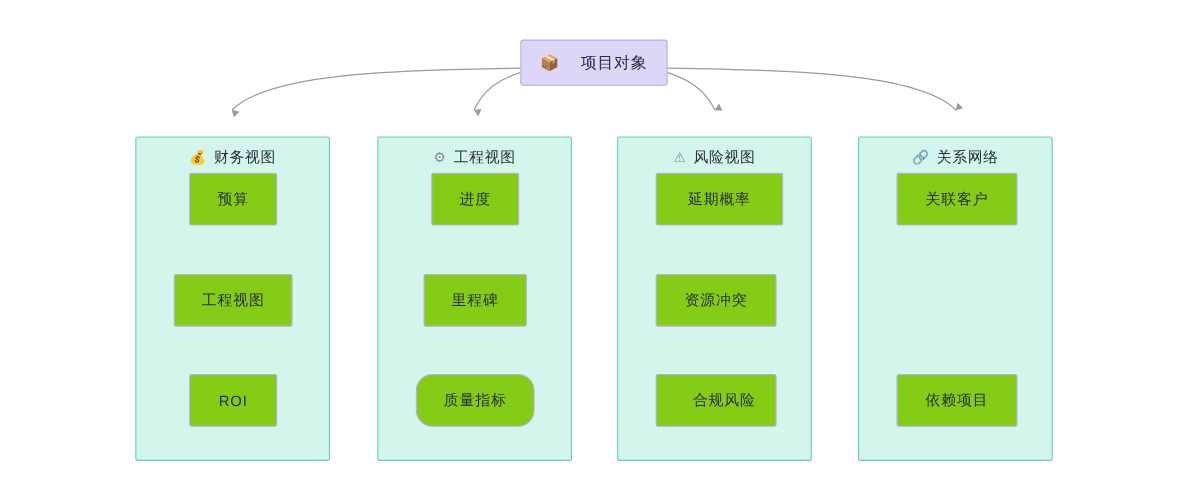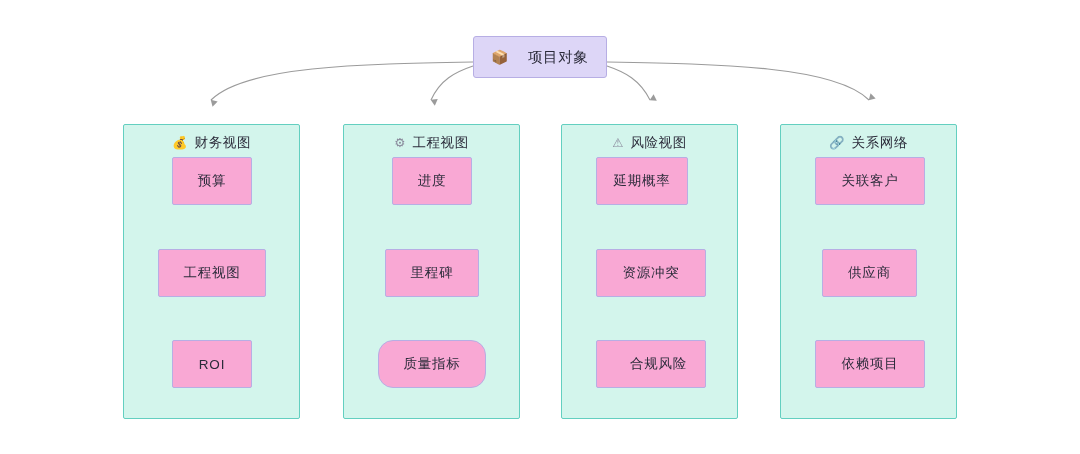--- a/index.html
+++ b/index.html
@@ -90,21 +90,21 @@
   .group-header .group-icon {
     font-size: 12.5px;
     line-height: 1;
     color: #8a8a9c;
   }
 
   
   .leaf {
     position: absolute;
     height: 48px;
-    background: #f9a8d4;
+    background: #84cc16;
     border: 1px solid #b7aee4;
     border-radius: 2px;
     display: flex;
     align-items: center;
     justify-content: center;
     box-sizing: border-box;
   }
   .leaf span {
     font-size: 13.5px;
     color: #2b2b3a;
@@ -168,40 +168,37 @@
     <div class="leaf" style="left:34px; top:215px; width:108px;border-radius:15px;">
       <span>质量指标</span>
     </div>
   </div>
 
   <div class="group" style="left:561px; width:177px;">
     <div class="group-header">
       <span class="group-icon">⚠</span>
       <span class="group-title">风险视图</span>
     </div>
-    <div class="leaf" style="left:34px; top:32px; width:92px;justify-content:center;">
+    <div class="leaf" style="left:34px; top:32px; width:116px;justify-content:center;">
       <span>延期概率</span>
     </div>
     <div class="leaf" style="left:34px; top:124px; width:110px;">
       <span>资源冲突</span>
     </div>
     <div class="leaf" style="left:34px; top:215px; width:110px;padding-left:15px;">
       <span>合规风险</span>
     </div>
   </div>
 
   <div class="group" style="left:780px; width:177px;">
     <div class="group-header">
       <span class="group-icon">🔗</span>
       <span class="group-title">关系网络</span>
     </div>
     <div class="leaf" style="left:34px; top:32px; width:110px;">
       <span>关联客户</span>
     </div>
-    <div class="leaf" style="left:41px; top:124px; width:95px;">
-      <span>供应商</span>
-    </div>
     <div class="leaf" style="left:34px; top:215px; width:110px;font-family:Liberation Mono, monospace;">
       <span>依赖项目</span>
     </div>
   </div>
 
 </div>
 
 </body></html>

